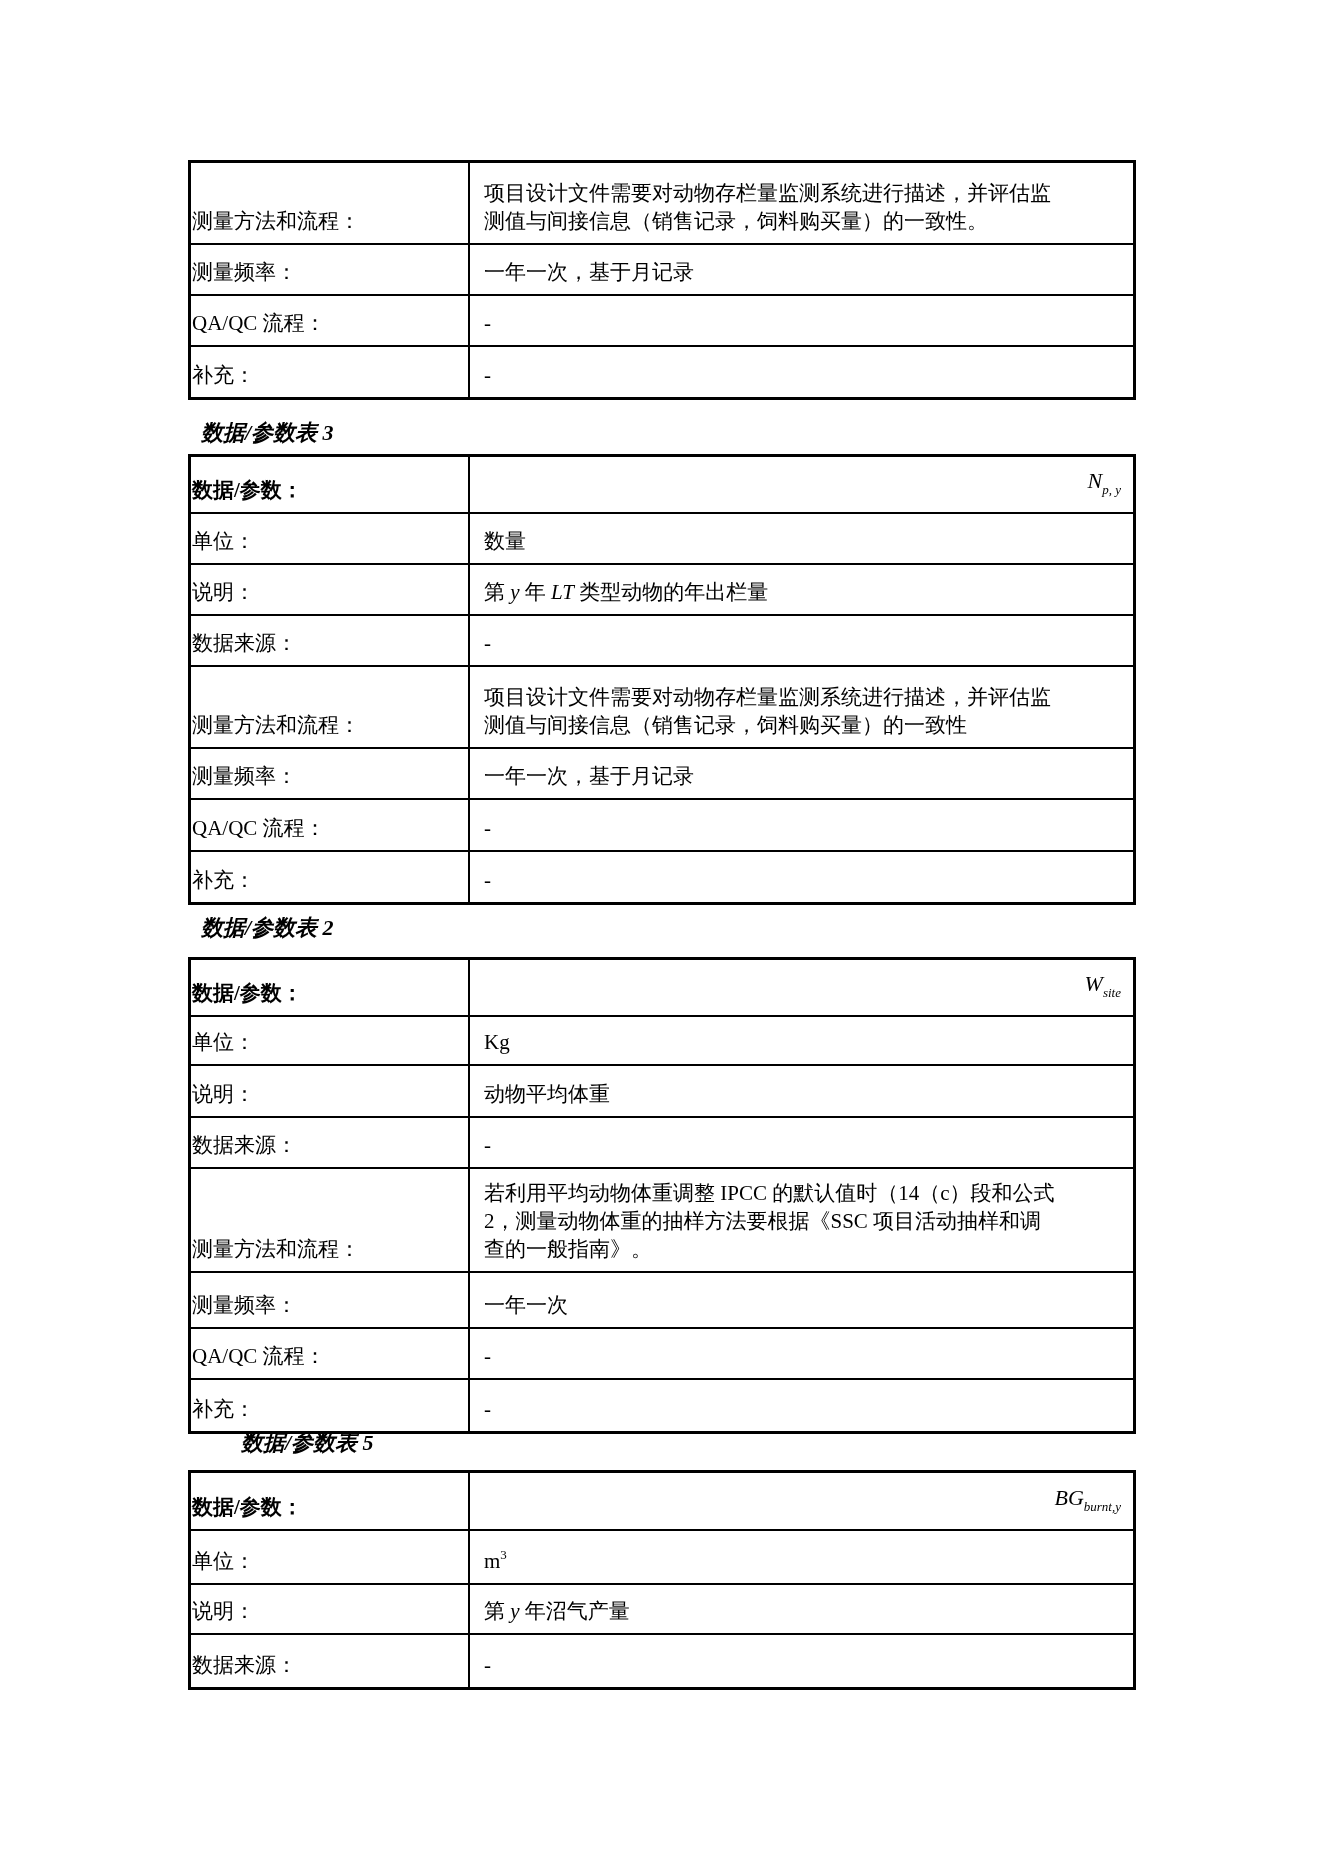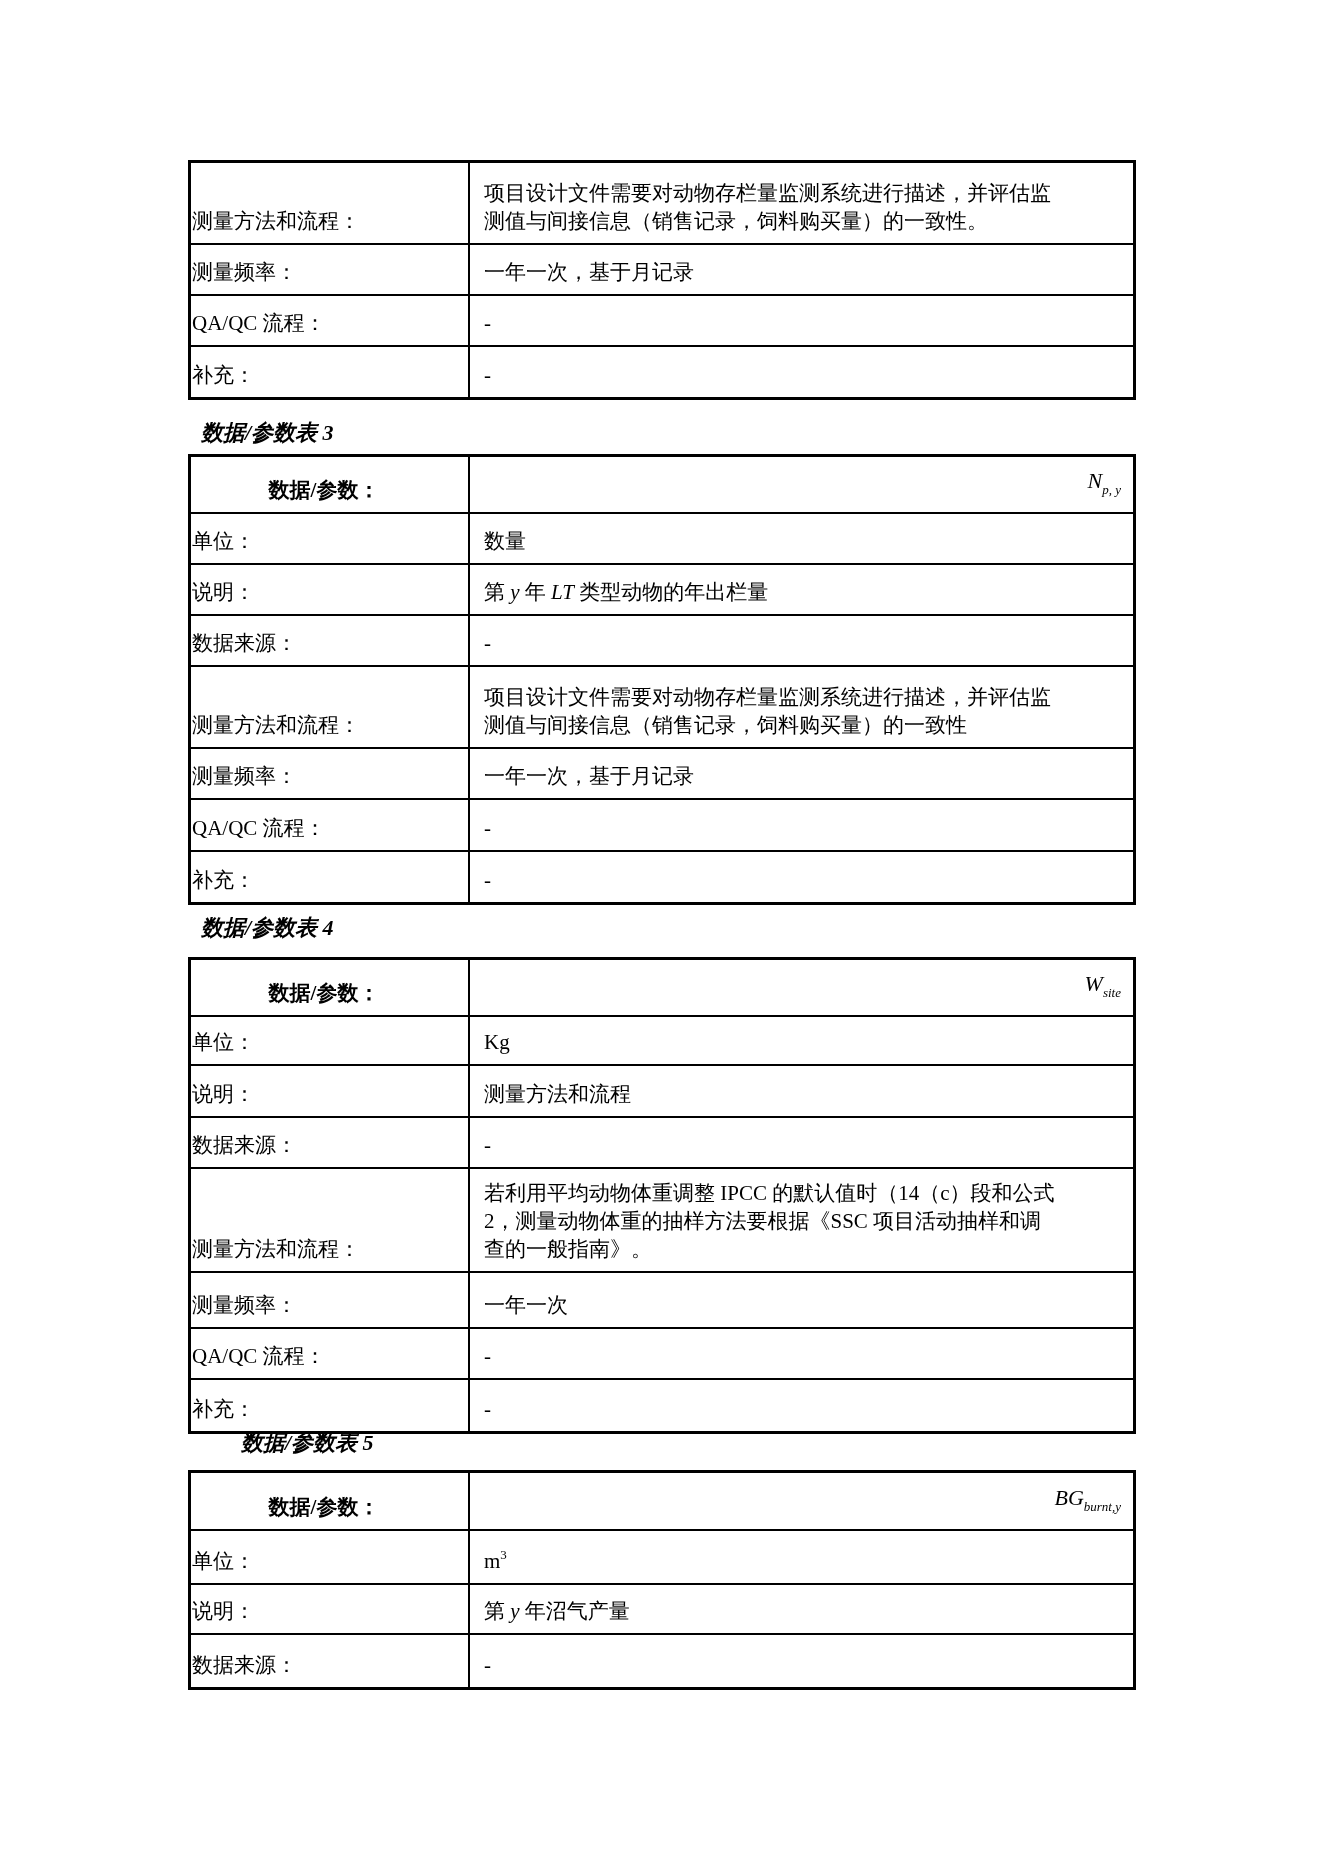--- a/index.html
+++ b/index.html
@@ -25,21 +25,21 @@
   .cell{
     box-sizing:border-box;
     display:flex;flex-direction:column;justify-content:flex-end;
     padding:10px 12px 8px 1px;
     font-size:21px;
     line-height:28px;
     white-space:pre-line;
   }
   .cell.label{flex:0 0 277px;width:277px;border-radius:27px;}
   .cell.value{flex:1 1 auto;border-left:2px solid #000;padding-left:14px;}
-  .cell.bold{font-weight:bold;text-align:center;}
+  .cell.bold{font-weight:bold;}
   .heading{
     position:absolute;left:201px;
     font-size:22px;font-weight:bold;
     line-height:24px;
     white-space:nowrap;
     font-style:italic;
   }
   .line{display:inline-block;white-space:pre;}
   .it{font-style:italic;}
   .math{font-size:22px;align-items:flex-end;}
@@ -102,34 +102,34 @@
     <div class="row" style="min-height:52px;">
       <div class="cell label">QA/QC 流程：</div>
       <div class="cell value">-</div>
     </div>
     <div class="row" style="min-height:52px;">
       <div class="cell label">补充：</div>
       <div class="cell value">-</div>
     </div>
   </div>
 
-  <div class="heading" style="top:916px;">数据/参数表 4</div>
+  <div class="heading" style="top:916px;">数据/参数表 2</div>
 
   <div class="tbl" style="top:957px;">
     <div class="row" style="min-height:53px;">
       <div class="cell label bold">数据/参数：</div>
       <div class="cell value math"><span class="line"><span class="it">W</span><span class="it sub">site</span></span></div>
     </div>
     <div class="row" style="min-height:49px;">
       <div class="cell label">单位：</div>
       <div class="cell value">Kg</div>
     </div>
     <div class="row" style="min-height:52px;">
       <div class="cell label">说明：</div>
-      <div class="cell value">测量方法和流程</div>
+      <div class="cell value">动物平均体重</div>
     </div>
     <div class="row" style="min-height:51px;">
       <div class="cell label">数据来源：</div>
       <div class="cell value">-</div>
     </div>
     <div class="row" style="min-height:87px;">
       <div class="cell label">测量方法和流程：</div>
       <div class="cell value">若利用平均动物体重调整 IPCC 的默认值时（14（c）段和公式
 2，测量动物体重的抽样方法要根据《SSC 项目活动抽样和调
 查的一般指南》。</div>

